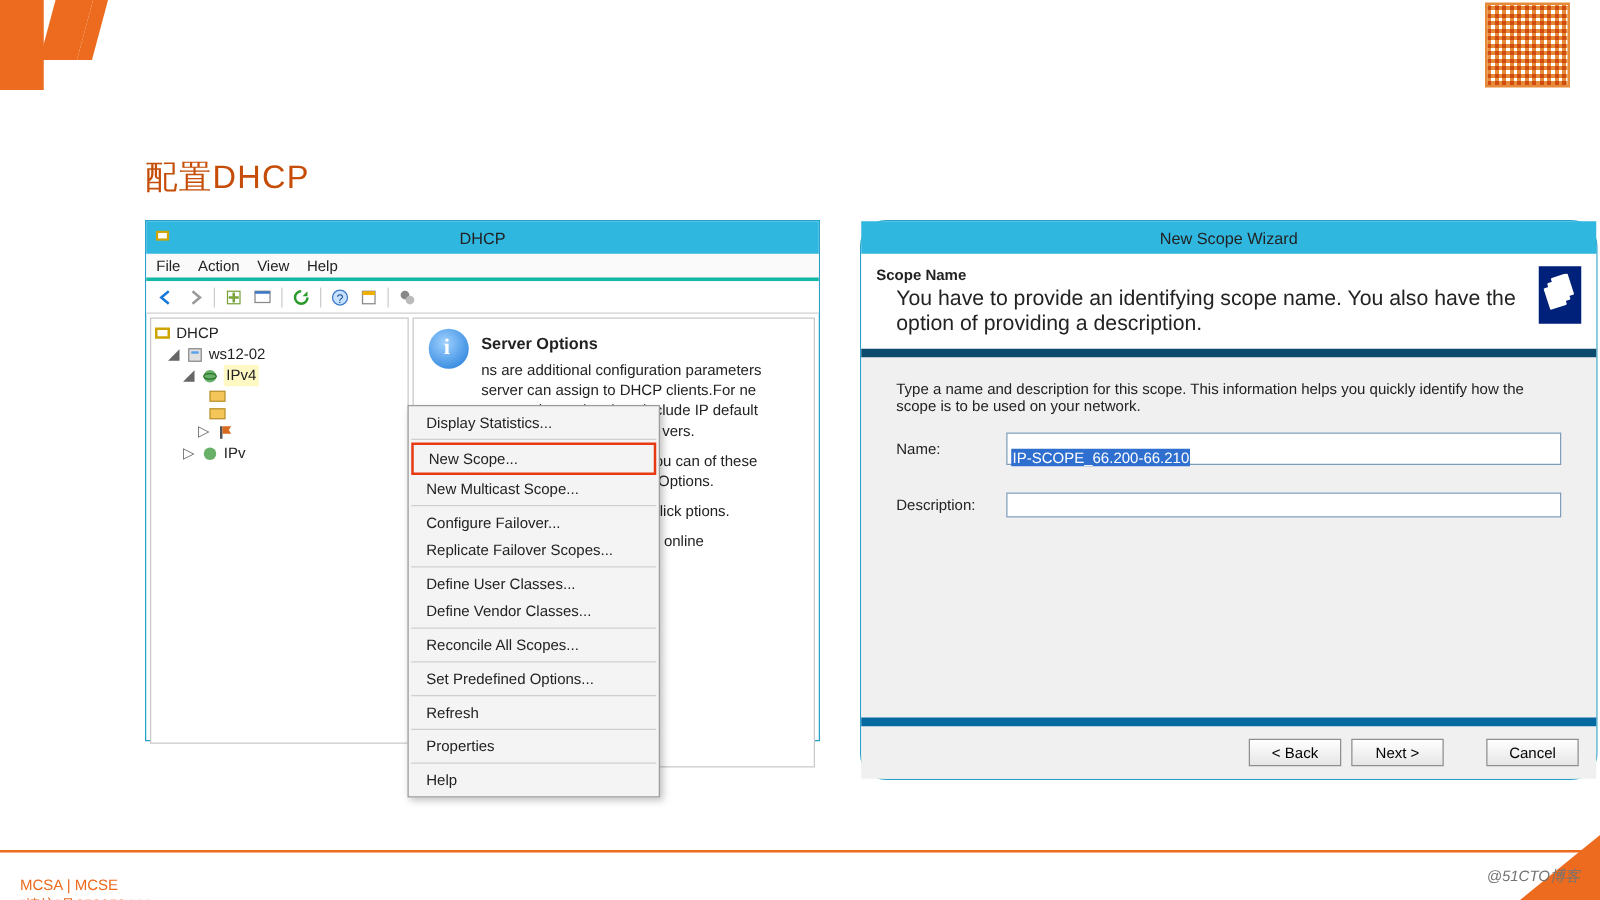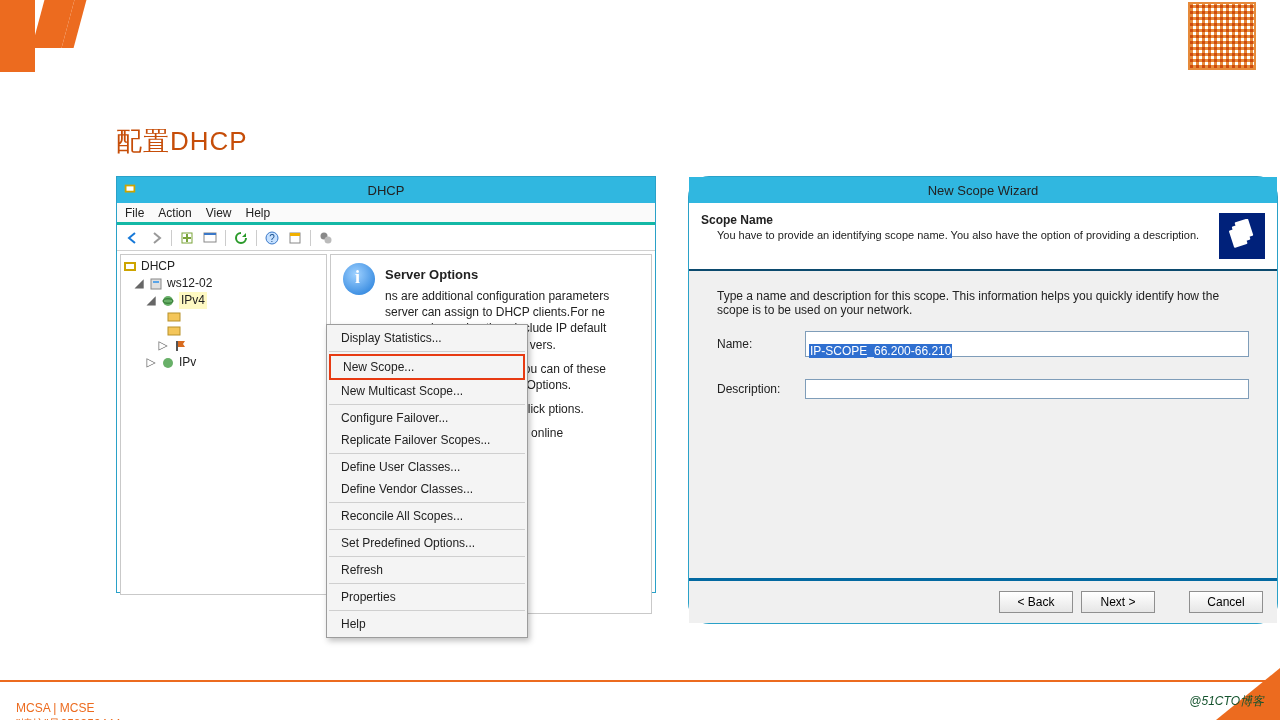--- a/index.html
+++ b/index.html
@@ -76,39 +76,39 @@
     padding:2px;
     z-index:50;
   }
   .ctxitem{ padding:4px 12px; background:#f4f4f4; cursor:default;}
   .ctxsep{ height:1px; background:#cfcfcf; margin:2px 0;}
   .ctx-highlight{ border:2px solid #e73a12;}
 
   
   #wizWin{ left:688px; top:176px; width:590px; height:448px;border-radius:21px;}
   .wiz-body{ height:calc(100% - 26px); display:flex; flex-direction:column;}
-  .wiz-header{ display:flex; background:#fff; border-bottom:2px solid #0c4a6e; padding:10px 12px; gap:10px;}
+  .wiz-header{ display:flex; background:#fff; border-bottom:7px solid #0c4a6e; padding:10px 12px; gap:10px;}
   .wiz-header .txt{ flex:1 1 auto;}
   .wiz-header .hicon{ width:46px; height:46px; background:#00217a; display:flex; align-items:center;justify-content:center;}
   .wiz-header .hicon svg{ fill:#fff;}
   .wiz-header strong{ font-size:12px;}
-  .wiz-header p{ margin:2px 0 0 16px; font-size:11px;}
+  .wiz-header p{ margin:2px 0 0 16px; font-size:17px;}
   .wiz-mid{ flex:1 1 auto; background:#f0f0f0; padding:18px 28px; }
   .wiz-mid p{ margin:0 0 14px 0;}
   .formrow{ display:flex; align-items:center; margin-bottom:22px;}
   .formrow label{ width:88px;}
   .formrow input{ flex:1 1 auto; height:20px; border:1px solid #7f9db9; font:inherit; padding:1px 3px; background:#fff;}
   .fake-sel{ display:inline-block; background:#2f6fd0; color:#fff; padding:0 1px;}
-  .wiz-footer{ background:#f0f0f0; border-top:3px solid #0369a1; padding:10px 14px; display:flex; justify-content:flex-end; gap:8px;}
+  .wiz-footer{ background:#f0f0f0; border-top:7px solid #0369a1; padding:10px 14px; display:flex; justify-content:flex-end; gap:8px;}
   .wbtn{ min-width:74px; height:22px; border:1px solid #8f8f8f; background:linear-gradient(#fff,#e6e6e6); font:inherit; }
 
   
   .footer{ position:absolute; left:0; bottom:0; right:0; height:40px; border-top:2px solid #ec6b1f; display:flex; align-items:center; padding:2px 16px; justify-content:space-between;}
   .footer .l{ color:#ec6b1f; font-size:12px; line-height:1.3;margin-top:32px;}
-  .footer .r{ color:#14532d; font-style:italic;}
+  .footer .r{ color:#737373; font-style:italic;}
   .foot-tri{ position:absolute; right:0; bottom:0; width:0;height:0; border-style:solid; border-width:0 0 52px 64px; border-color:transparent transparent #ec6b1f transparent;}
 </style>
 </head>
 <body>
 
 <div class="hdr-bar"></div>
 <div class="hdr-slash1"></div>
 <div class="hdr-slash2"></div>
 <div class="qr"></div>
 

